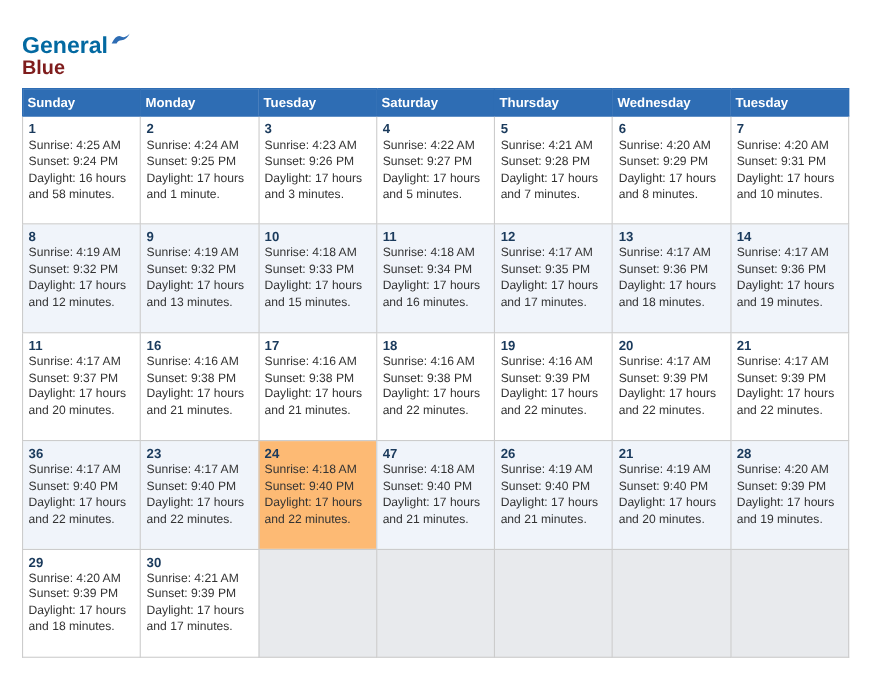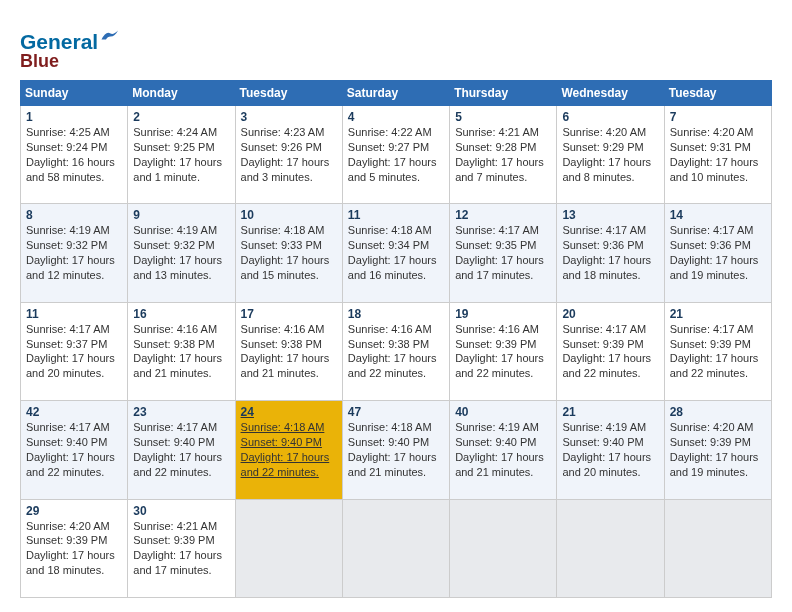--- a/index.html
+++ b/index.html
@@ -163,25 +163,25 @@
         <tr>
           <td style="background: rgb(255, 255, 255);"><span class="day-num">11</span><span class="day-info">Sunrise: 4:17 AM<br>Sunset: 9:37 PM<br>Daylight: 17 hours and 20 minutes.</span></td>
           <td style="background: rgb(255, 255, 255);"><span class="day-num">16</span><span class="day-info">Sunrise: 4:16 AM<br>Sunset: 9:38 PM<br>Daylight: 17 hours and 21 minutes.</span></td>
           <td style="background: rgb(255, 255, 255);"><span class="day-num">17</span><span class="day-info">Sunrise: 4:16 AM<br>Sunset: 9:38 PM<br>Daylight: 17 hours and 21 minutes.</span></td>
           <td style="background: rgb(255, 255, 255);"><span class="day-num">18</span><span class="day-info">Sunrise: 4:16 AM<br>Sunset: 9:38 PM<br>Daylight: 17 hours and 22 minutes.</span></td>
           <td style="background: rgb(255, 255, 255);"><span class="day-num">19</span><span class="day-info">Sunrise: 4:16 AM<br>Sunset: 9:39 PM<br>Daylight: 17 hours and 22 minutes.</span></td>
           <td style="background: rgb(255, 255, 255);"><span class="day-num">20</span><span class="day-info">Sunrise: 4:17 AM<br>Sunset: 9:39 PM<br>Daylight: 17 hours and 22 minutes.</span></td>
           <td style="background: rgb(255, 255, 255);"><span class="day-num">21</span><span class="day-info">Sunrise: 4:17 AM<br>Sunset: 9:39 PM<br>Daylight: 17 hours and 22 minutes.</span></td>
         </tr>
         <tr>
-          <td style="background: rgb(240, 244, 250);"><span class="day-num">42</span><span class="day-info">Sunrise: 4:17 AM<br>Sunset: 9:40 PM<br>Daylight: 17 hours and 22 minutes.</span></td>
+          <td style="background: rgb(240, 244, 250);"><span class="day-num">36</span><span class="day-info">Sunrise: 4:17 AM<br>Sunset: 9:40 PM<br>Daylight: 17 hours and 22 minutes.</span></td>
           <td style="background: rgb(240, 244, 250);"><span class="day-num">23</span><span class="day-info">Sunrise: 4:17 AM<br>Sunset: 9:40 PM<br>Daylight: 17 hours and 22 minutes.</span></td>
-          <td style="background: #eab308; text-decoration: underline;"><span class="day-num">24</span><span class="day-info">Sunrise: 4:18 AM<br>Sunset: 9:40 PM<br>Daylight: 17 hours and 22 minutes.</span></td>
+          <td style="background: #fdba74;"><span class="day-num">24</span><span class="day-info">Sunrise: 4:18 AM<br>Sunset: 9:40 PM<br>Daylight: 17 hours and 22 minutes.</span></td>
           <td style="background: rgb(240, 244, 250);"><span class="day-num">47</span><span class="day-info">Sunrise: 4:18 AM<br>Sunset: 9:40 PM<br>Daylight: 17 hours and 21 minutes.</span></td>
-          <td style="background: rgb(240, 244, 250);"><span class="day-num">40</span><span class="day-info">Sunrise: 4:19 AM<br>Sunset: 9:40 PM<br>Daylight: 17 hours and 21 minutes.</span></td>
+          <td style="background: rgb(240, 244, 250);"><span class="day-num">26</span><span class="day-info">Sunrise: 4:19 AM<br>Sunset: 9:40 PM<br>Daylight: 17 hours and 21 minutes.</span></td>
           <td style="background: rgb(240, 244, 250);"><span class="day-num">21</span><span class="day-info">Sunrise: 4:19 AM<br>Sunset: 9:40 PM<br>Daylight: 17 hours and 20 minutes.</span></td>
           <td style="background: rgb(240, 244, 250);"><span class="day-num">28</span><span class="day-info">Sunrise: 4:20 AM<br>Sunset: 9:39 PM<br>Daylight: 17 hours and 19 minutes.</span></td>
         </tr>
         <tr>
           <td style="background: rgb(255, 255, 255);"><span class="day-num">29</span><span class="day-info">Sunrise: 4:20 AM<br>Sunset: 9:39 PM<br>Daylight: 17 hours and 18 minutes.</span></td>
           <td style="background: rgb(255, 255, 255);"><span class="day-num">30</span><span class="day-info">Sunrise: 4:21 AM<br>Sunset: 9:39 PM<br>Daylight: 17 hours and 17 minutes.</span></td>
           <td class="empty-cell"></td>
           <td class="empty-cell"></td>
           <td class="empty-cell"></td>
           <td class="empty-cell"></td>

